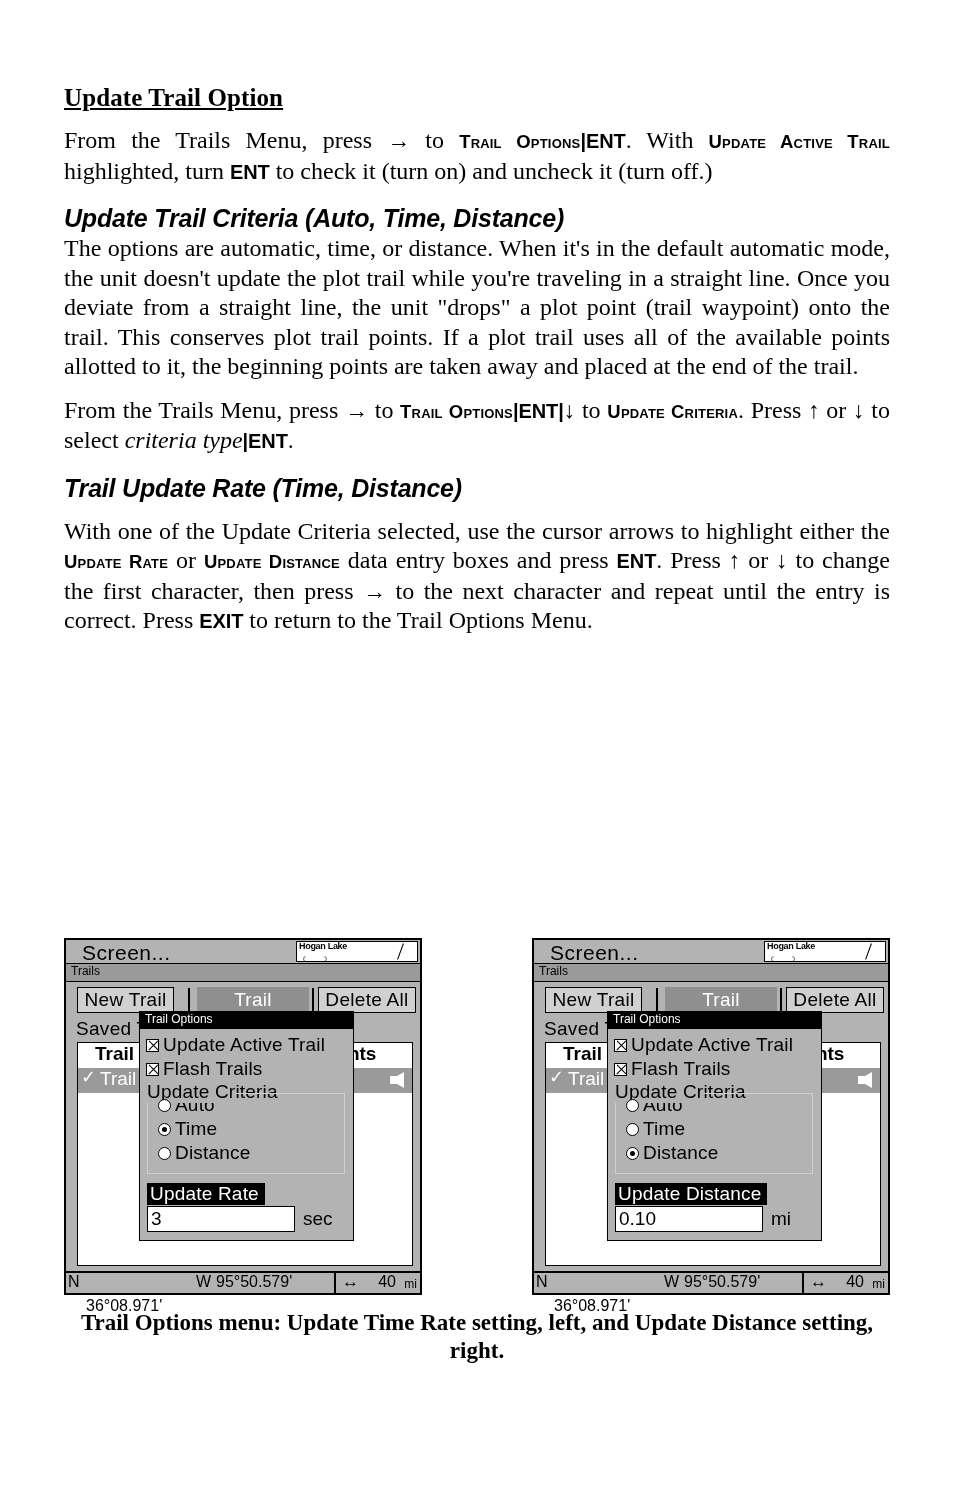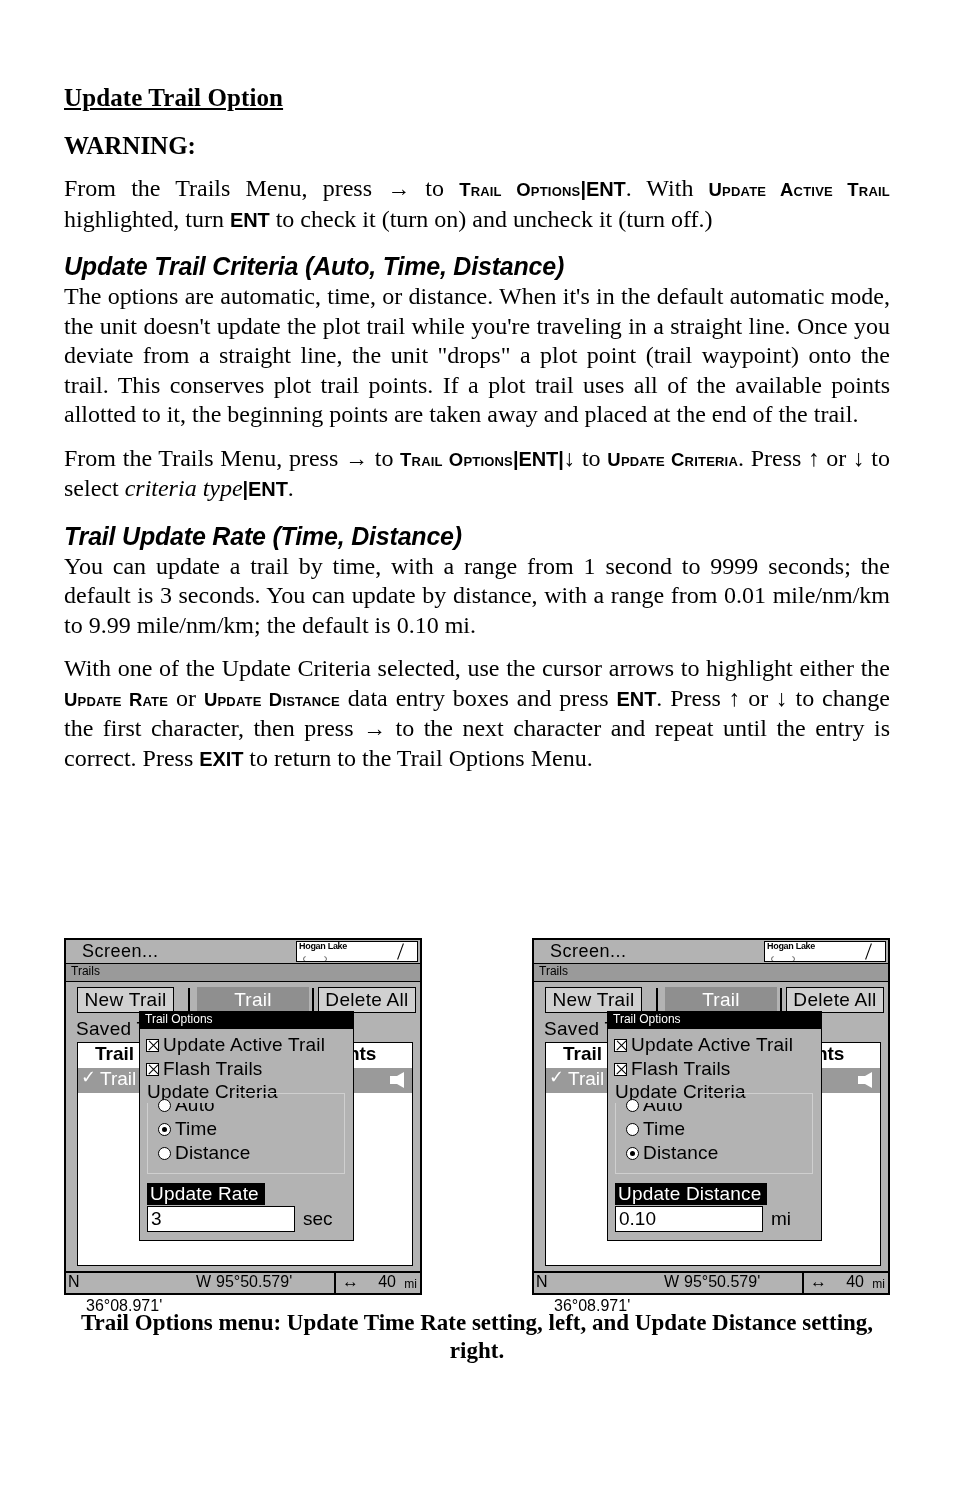--- a/index.html
+++ b/index.html
@@ -107,21 +107,21 @@
     left: 0; top: 0;
     width: 100%;
     height: 24px;
     background: #b3b3b3;
     border-bottom: 1px solid #000;
     box-sizing: border-box;
   }
   .gps-screen-label {
     position: absolute;
     left: 16px; top: 1px;
-    font-size: 18px;
+    font-size: 21px;
     letter-spacing: 0.5px;
   }
   .minimap {
     position: absolute;
     right: 2px; top: 1px;
     width: 122px;
     height: 21px;
     background: #ffffff;
     border: 1px solid #000;
     box-sizing: border-box;
@@ -423,32 +423,30 @@
   }
 </style>
 </head>
 <body>
 
 <div class="page">
 
   <h1 class="section-title">Update Trail Option</h1>
 
 
-  <h2 class="warning-label">WARNING:</h2>
 
 
   <p class="body-text spaced"><span>From the Trails Menu, press </span><span class="arrow">→</span><span> to </span><span class="sc">Trail Options</span><span class="key">|</span><span class="key">ENT</span><span>. With </span><span class="sc">Update Active Trail</span><span> highlighted, turn </span><span class="key">ENT</span><span> to check it (turn on) and uncheck it (turn off.)</span></p>
 
   <h3 class="sub-head">Update Trail Criteria (Auto, Time, Distance)</h3>
   <p class="body-text">The options are automatic, time, or distance. When it's in the default automatic mode, the unit doesn't update the plot trail while you're traveling in a straight line. Once you deviate from a straight line, the unit "drops" a plot point (trail waypoint) onto the trail. This conserves plot trail points. If a plot trail uses all of the available points allotted to it, the beginning points are taken away and placed at the end of the trail.</p>
 
   <p class="body-text spaced"><span>From the Trails Menu, press </span><span class="arrow">→</span><span> to </span><span class="sc">Trail Options</span><span class="key">|</span><span class="key">ENT</span><span class="key">|</span><span class="arrow">↓</span><span> to </span><span class="sc">Update Criteria</span><span>. Press </span><span class="arrow">↑</span><span> or </span><span class="arrow">↓</span><span> to select </span><i>criteria type</i><span class="key">|</span><span class="key">ENT</span><span>.</span></p>
 
   <h3 class="sub-head">Trail Update Rate (Time, Distance)</h3>
-  <p class="body-text">You can update a trail by time, with a range from 1 second to 9999 seconds; the default is 3 seconds. You can update by distance, with a range from 0.01 mile/nm/km to 9.99 mile/nm/km; the default is 0.10 mi.</p>
 
   <p class="body-text spaced"><span>With one of the Update Criteria selected, use the cursor arrows to highlight either the </span><span class="sc">Update Rate</span><span> or </span><span class="sc">Update Distance</span><span> data entry boxes and press </span><span class="key">ENT</span><span>. Press </span><span class="arrow">↑</span><span> or </span><span class="arrow">↓</span><span> to change the first character, then press </span><span class="arrow">→</span><span> to the next character and repeat until the entry is correct. Press </span><span class="key">EXIT</span><span> to return to the Trail Options Menu.</span></p>
 
   <div class="figures">
 
     <div class="gps">
       <div class="gps-topbar">
         <div class="gps-screen-label">Screen...</div>
         <div class="minimap">
           <div class="minimap-label">Hogan Lake</div>

